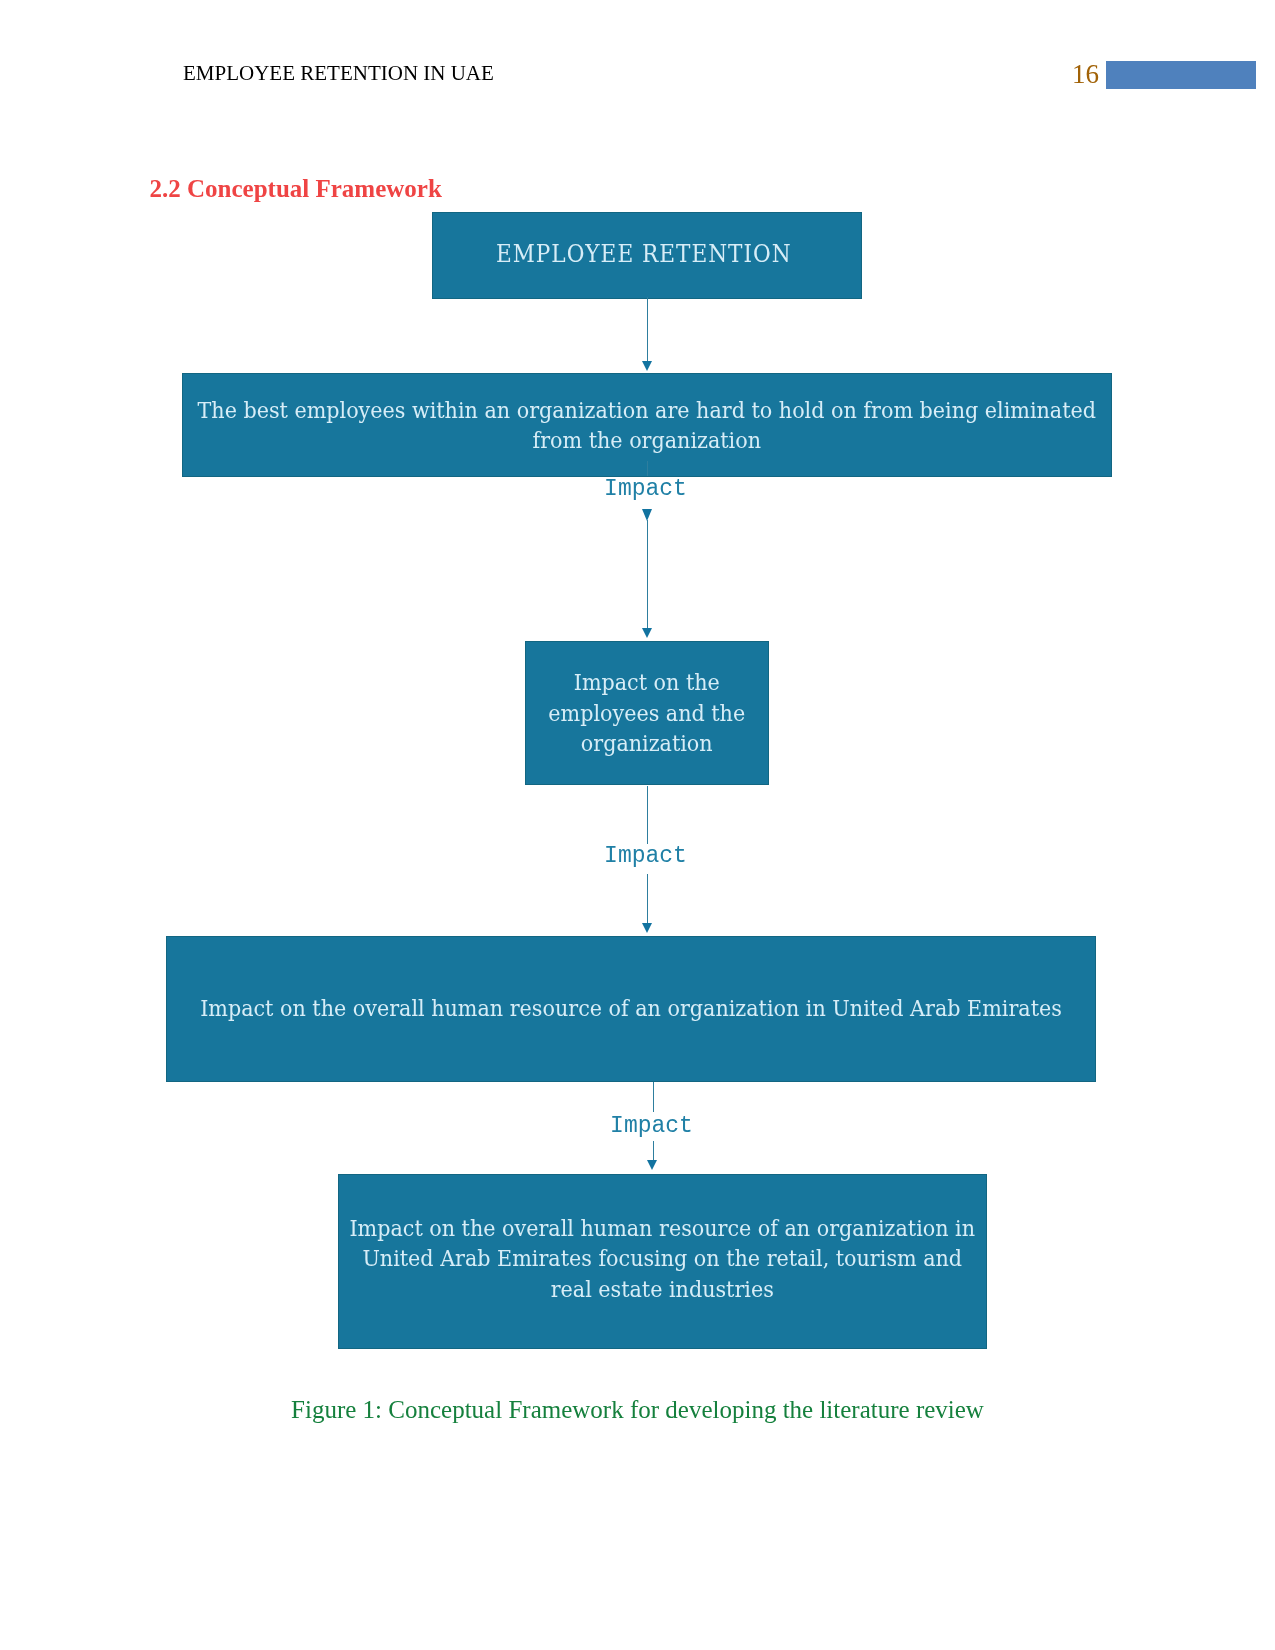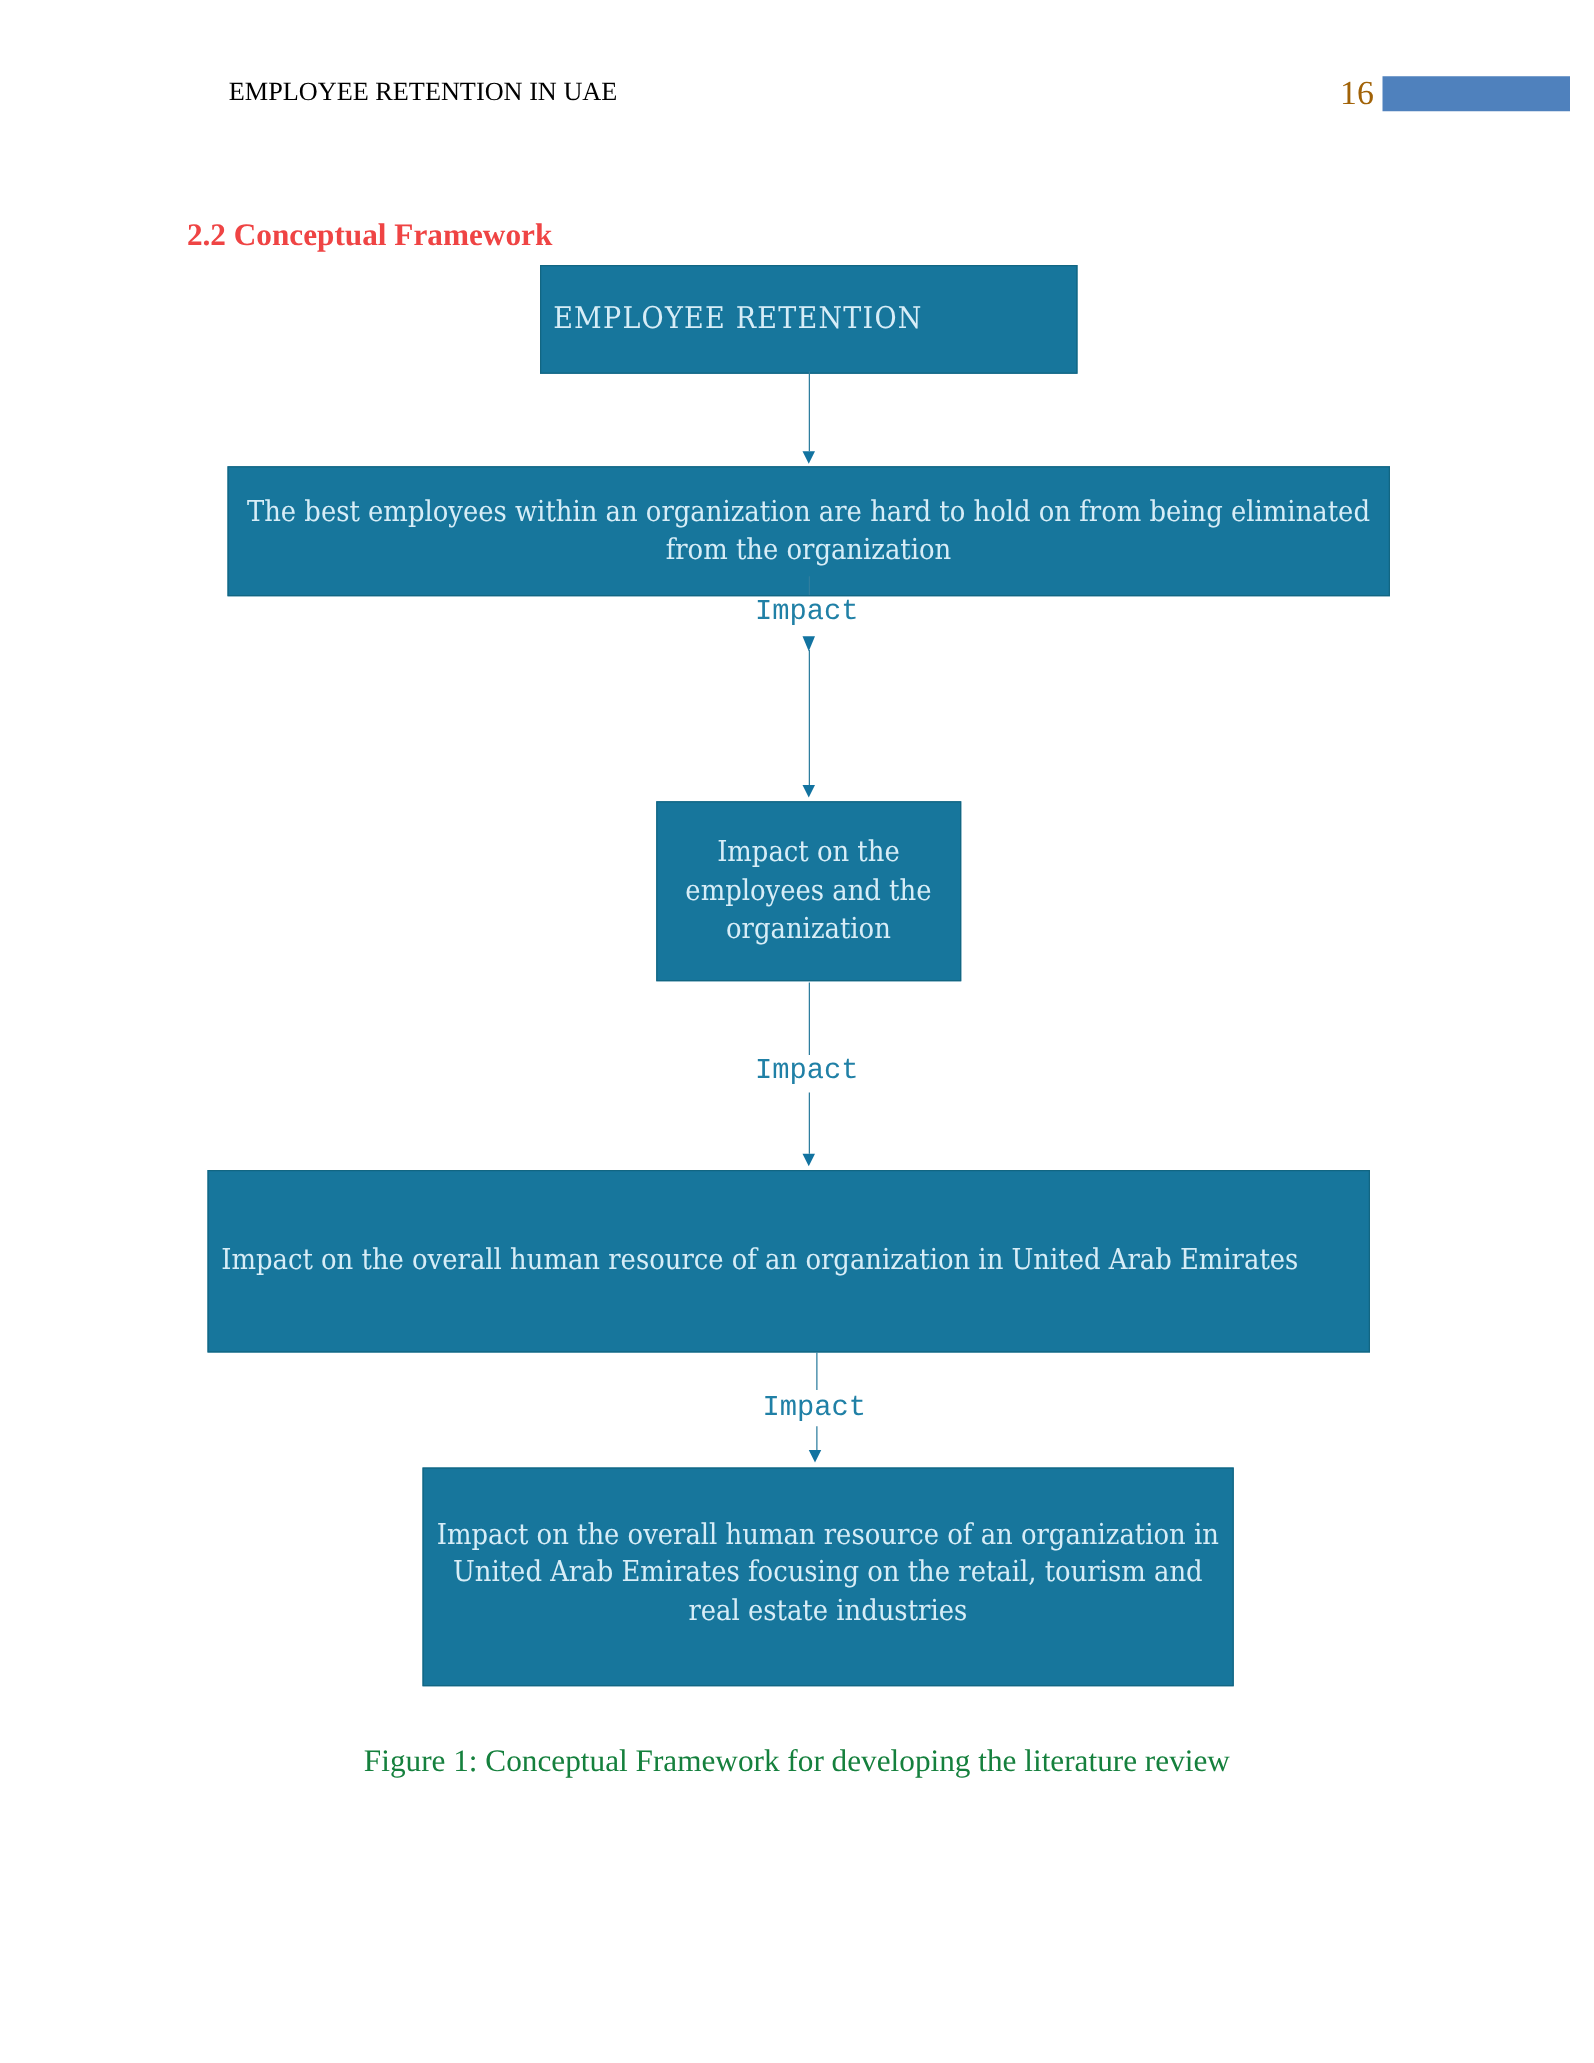--- a/index.html
+++ b/index.html
@@ -9,21 +9,21 @@
   .page{position:absolute;left:0;top:0;width:1275px;height:1650px;overflow:hidden;background:#fff;}
 
   .hdr-title{position:absolute;left:183px;top:61px;font-size:21px;color:#000;white-space:nowrap;}
   .pagenum-box{position:absolute;left:1106px;top:61px;width:150px;height:28px;background:#4F81BD;}
   .pagenum{position:absolute;left:1072px;top:59px;font-size:27px;color:#a16207;}
   .sect-title{position:absolute;left:149.5px;top:151px;font-size:25px;font-weight:bold;color:#ef4444;white-space:nowrap;margin-top:24px;}
   .caption{position:absolute;left:0;top:1395.5px;width:1275px;text-align:center;font-size:25px;font-weight:normal;color:#15803d;}
 
   .fbox{position:absolute;background:#17769C;border:1px solid #126682;color:#D7EDF7;
         font-family:"DejaVu Serif",serif;font-stretch:condensed;
-        display:flex;align-items:center;justify-content:flex-start;text-align:center;
+        display:flex;align-items:center;justify-content:center;text-align:center;
         line-height:30.3px;font-size:23px;box-sizing:border-box;padding:0 10px;}
 
   .fbox-1{left:431.5px;top:212px;width:430.5px;height:87px;font-size:24px;letter-spacing:1px;padding-bottom:3px;}
   .fbox-1 > span{margin-right:6px;}
   .fbox-2{left:181.5px;top:373px;width:930.5px;height:104px;}
   .fbox-3{left:524.5px;top:640.5px;width:244.5px;height:144.5px;padding:0 22px;}
   .fbox-4{left:166px;top:935.5px;width:930px;height:146.5px;padding-bottom:2px;}
   .fbox-5{left:337.5px;top:1173.5px;width:649.5px;height:175px;padding-bottom:5px;}
 
   .conn{position:absolute;background:#2E7E9E;width:1.5px;}

